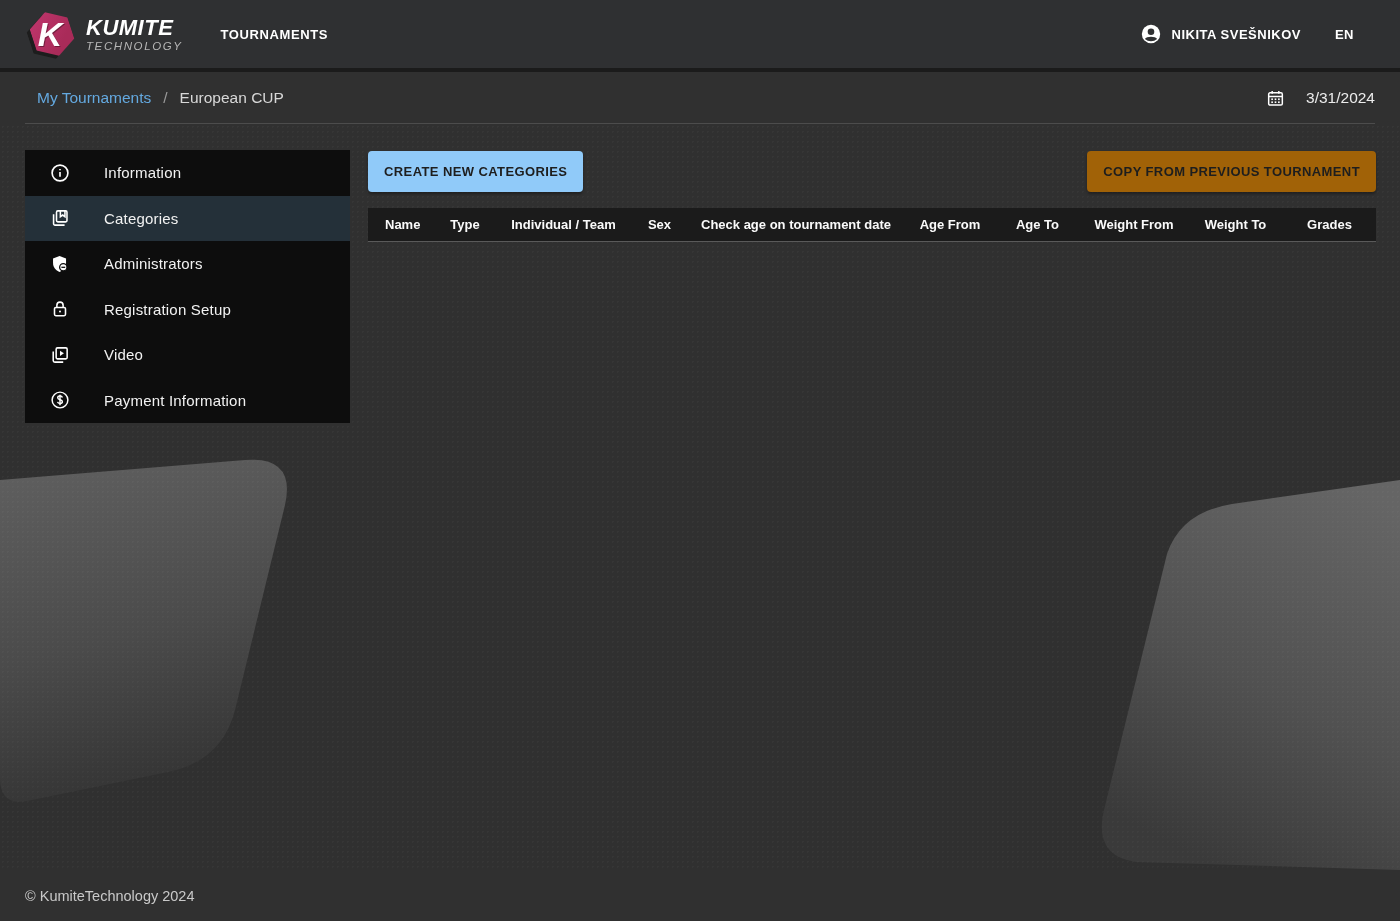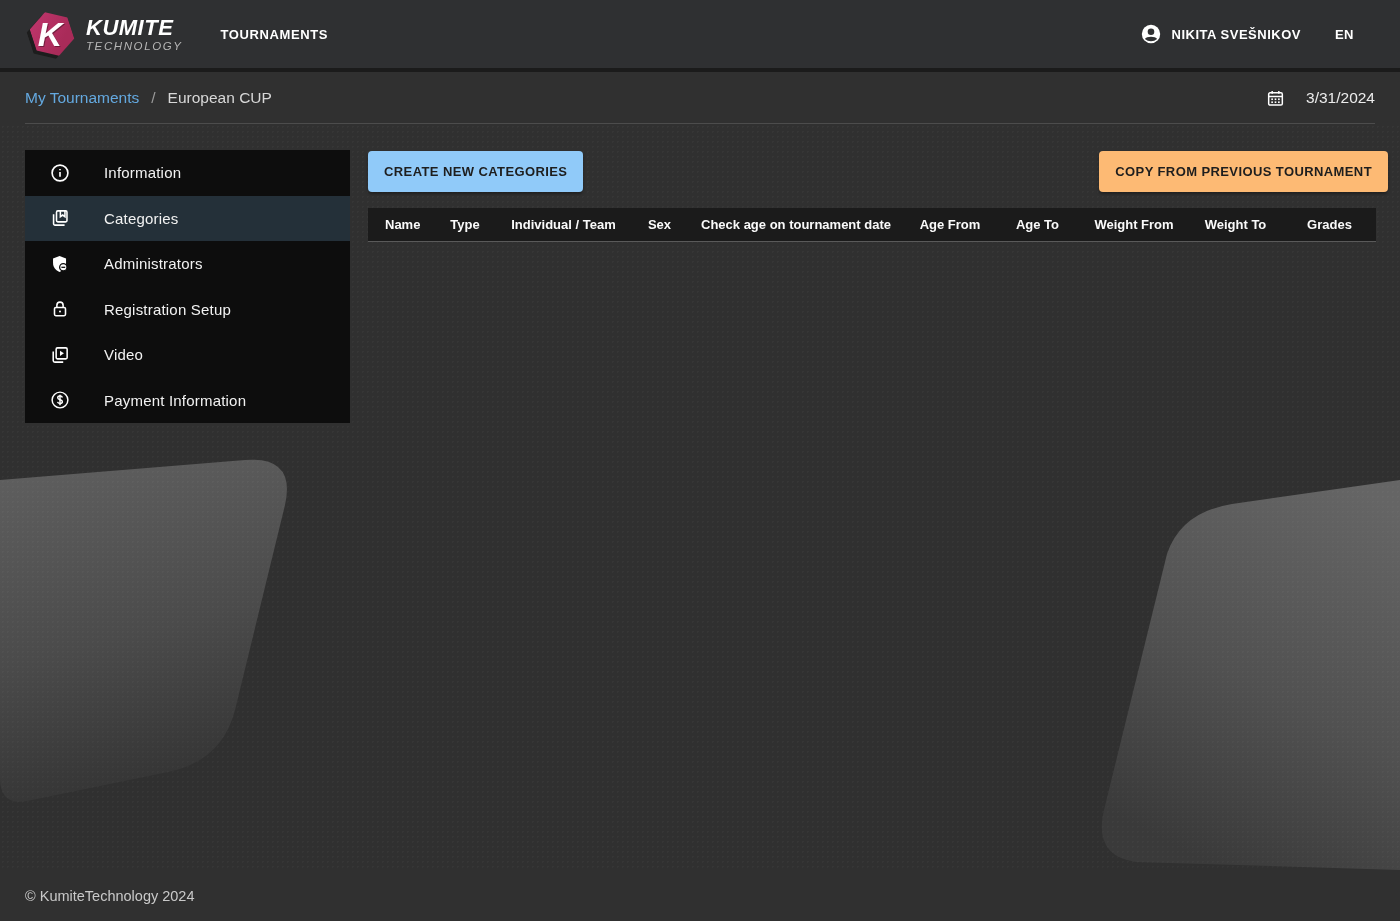--- a/index.html
+++ b/index.html
@@ -59,21 +59,21 @@
   
   .crumbbar {
     position: absolute; left: 0; top: 72px; width: 1400px; height: 52px;
     display: flex; align-items: center; justify-content: space-between;
     padding: 0 25px;
   }
   .crumbbar::after {
     content: ""; position: absolute; left: 25px; right: 25px; bottom: 0;
     height: 1px; background: #4c4c4c;
   }
-  .crumbs { display: flex; align-items: center; gap: 12px; font-size: 15.5px; }
+  .crumbs { display: flex; align-items: center; gap: 12px; font-size: 15.5px; margin-left: 12px; }
   .crumb-link { color: #64a9e0; cursor: pointer; }
   .crumb-sep { color: #9a9a9a; }
   .crumb-current { color: #d8d8d8; }
   .date-chip { display: flex; align-items: center; gap: 19px; cursor: pointer; }
   .date-text { font-size: 15.5px; color: #ececec; }
 
   
   .content {
     position: absolute; left: 0; top: 124px; width: 1400px; height: 746px;
     overflow: hidden;
@@ -101,21 +101,21 @@
   
   .btn {
     position: absolute; top: 27px; height: 41px;
     border: none; border-radius: 4px;
     font-family: "Liberation Sans", sans-serif;
     font-size: 13px; font-weight: bold; letter-spacing: .4px; color: #1e1e1e;
     padding: 0 16px; cursor: pointer;
     box-shadow: 0 2px 3px rgba(0,0,0,.35);
   }
   .btn-create { left: 368px; background: #90caf9; }
-  .btn-copy  { right: 12px; background: #fdba74; }
+  .btn-copy  { right: 24px; background: #a16207; }
 
   
   .table-head {
     position: absolute; left: 368px; right: 24px; top: 84px; height: 34px;
     background: #1b1b1b;
     border-bottom: 1px solid #5a5a5a;
     display: flex; align-items: center;
   }
   .th { font-size: 13px; font-weight: bold; color: #fafafa; text-align: center; white-space: nowrap; }
   .th.first { text-align: left; padding-left: 17px; }

